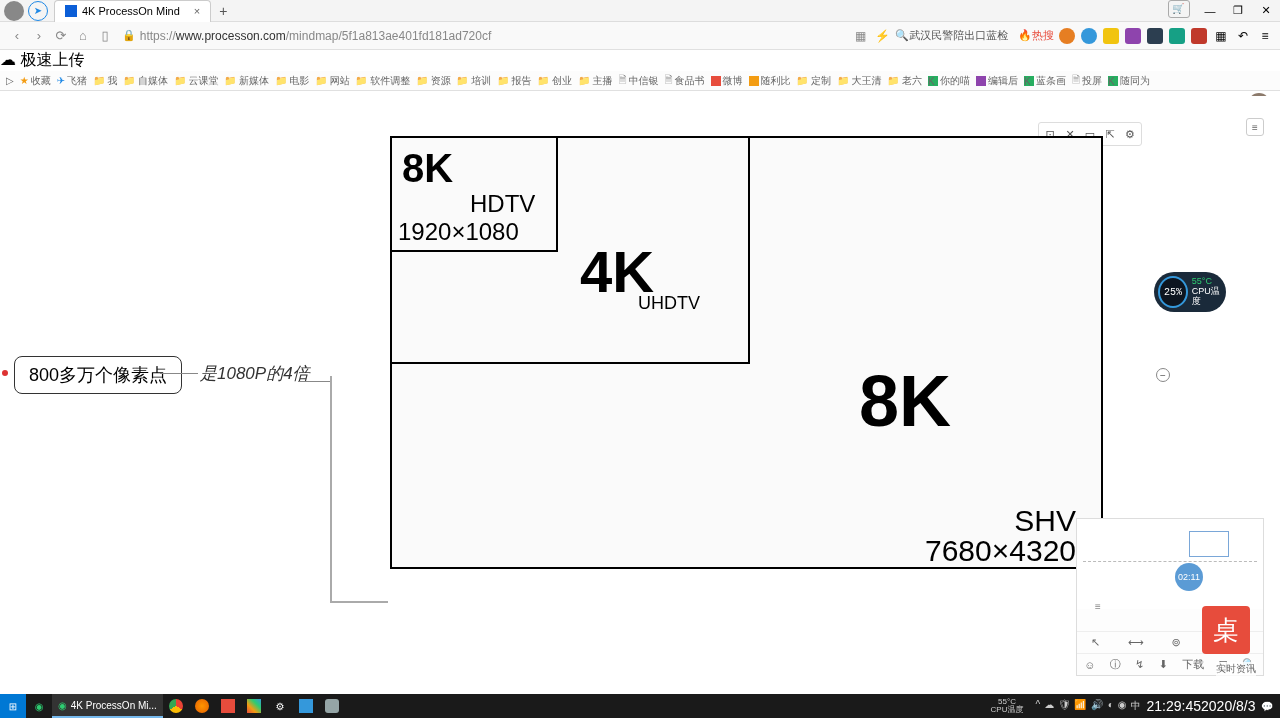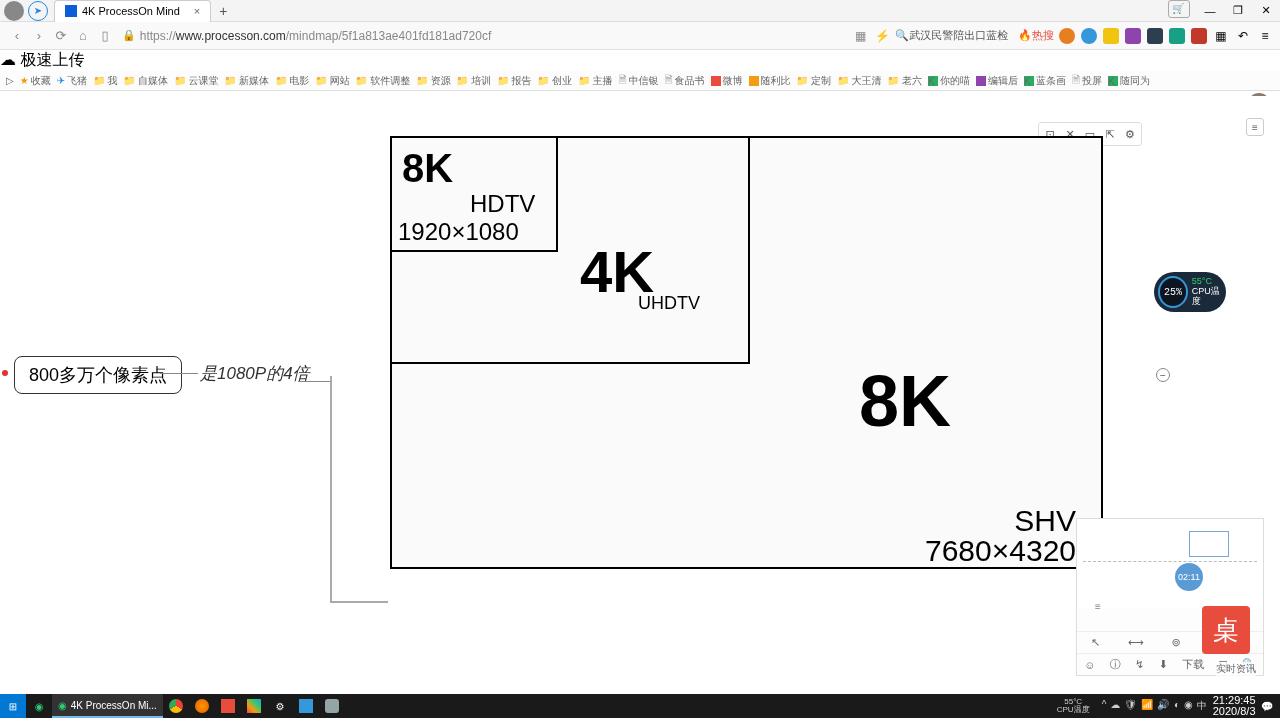--- a/index.html
+++ b/index.html
@@ -107,21 +107,21 @@
 
 .rtlabel { position: absolute; right: 24px; bottom: 18px; font-size: 10px; color: #666; background: rgba(255,255,255,.8); }
 
 
 .taskbar { position: absolute; left: 0; right: 0; bottom: 0; height: 24px; background: #1a1a1a; display: flex; align-items: center; color: #fff; font-size: 10px; }
 .taskbar .start { width: 26px; height: 24px; display: flex; align-items: center; justify-content: center; background: #0078d4; }
 .taskbar .app { width: 26px; height: 24px; display: flex; align-items: center; justify-content: center; cursor: pointer; }
 .taskbar .app.act { border-bottom: 2px solid #76b9ed; }
 .taskbar .right { margin-left: auto; display: flex; align-items: center; gap: 6px; padding-right: 6px; }
 .taskbar .weather { display: flex; flex-direction: column; line-height: 1; text-align: center; font-size: 8px; color: #ccc; margin-right: 6px; }
-.taskbar .clock { display: flex; flex-direction: column; line-height: 1; text-align: left; font-size: 11px; }
+.taskbar .clock { display: flex; line-height: 1; text-align: left; font-size: 14px; }
 .taskbar .tray { display: flex; gap: 4px; font-size: 10px; color: #ccc; }
 
 
 .zoomminus { position: absolute; right: 110px; top: 272px; width: 14px; height: 14px; border: 1px solid #888; border-radius: 50%; display: flex; align-items: center; justify-content: center; font-size: 10px; color: #555; cursor: pointer; }
 
 
 .greensq { position: absolute; right: 196px; top: 478px; width: 6px; height: 6px; background: #2ecc71; }
 
 </style>
 </head>

